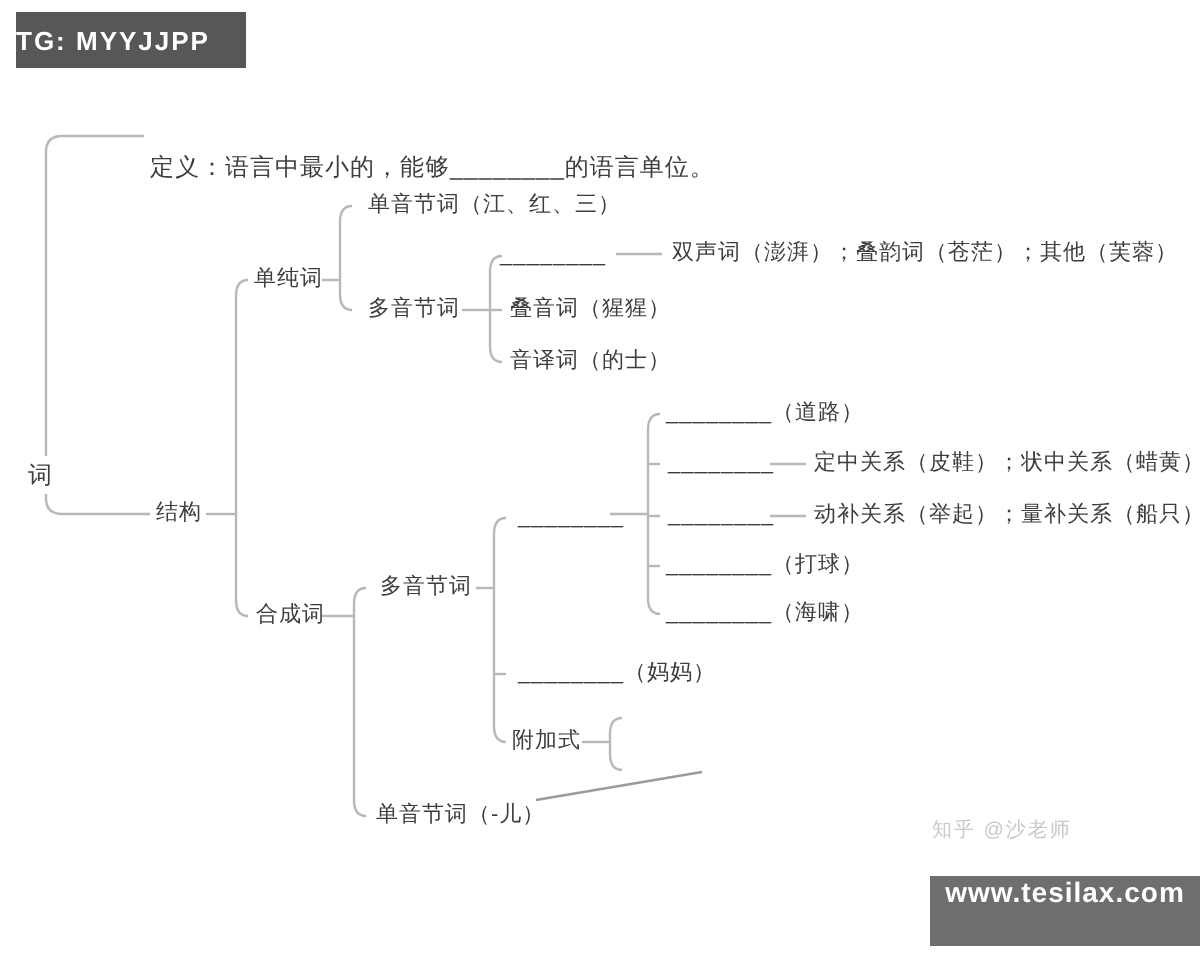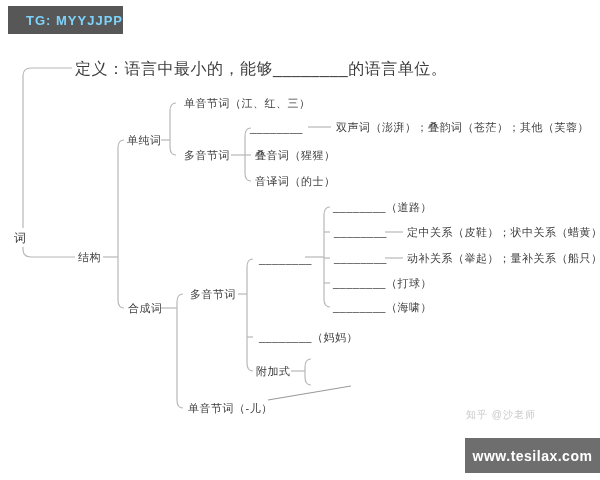--- a/index.html
+++ b/index.html
@@ -5,34 +5,34 @@
   html,body{margin:0;padding:0;background:#ffffff;}
   .canvas{
     position:relative;width:600px;height:480px;background:#ffffff;overflow:hidden;
     font-family:"Liberation Sans","DejaVu Sans",sans-serif;color:#3d3d3d;
   }
   svg.wires{position:absolute;left:0;top:0;width:600px;height:480px;}
   .lbl{
     position:absolute;font-size:11px;line-height:13px;white-space:nowrap;
     transform:translateY(-50%);color:#3d3d3d;letter-spacing:0.5px;
   }
-  .lbl.def{font-size:16px;letter-spacing:0.5px;}
+  .lbl.def{font-size:12px;letter-spacing:0.5px;margin-top:16px;}
   .lbl.root{font-size:12px;}
   .tagbox{
     position:absolute;left:8px;top:6px;width:115px;height:28px;background:#575757;
-    color:#7dd3fc;font-size:13px;font-weight:bold;display:flex;align-items:center;
-    justify-content:flex-end;letter-spacing:1px;
+    color:#ffffff;font-size:13px;font-weight:bold;display:flex;align-items:center;
+    justify-content:flex-start;letter-spacing:1px;
   }
   .zhihu{
     position:absolute;left:466px;top:415px;transform:translateY(-50%);
     color:#c9c9c9;font-size:10px;letter-spacing:1px;
   }
   .sitebox{
     position:absolute;left:465px;top:438px;width:135px;height:35px;background:#6e6e6e;
-    color:#ffffff;font-size:14px;font-weight:bold;display:flex;align-items:center;
+    color:#ffffff;font-size:14px;font-weight:bold;display:flex;align-items:flex-start;
     justify-content:center;letter-spacing:0.5px;
   }
 </style>
 </head>
 <body>
 
 <div class="canvas">
 
   <svg class="wires" viewBox="0 0 600 480" fill="none" stroke="#b8b8b8" stroke-width="1.2">
 

